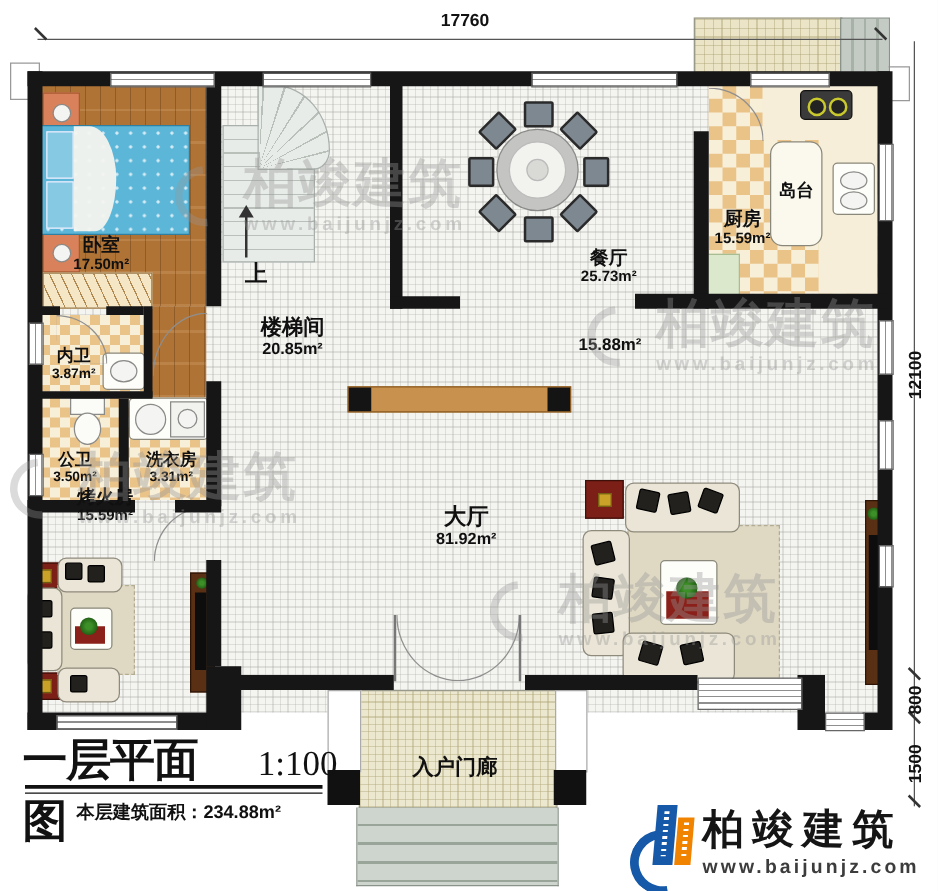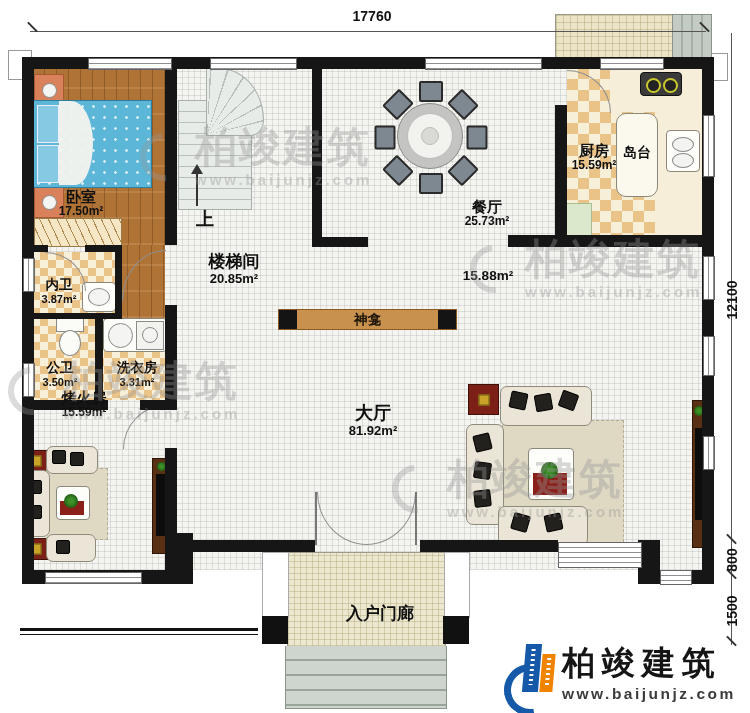--- a/index.html
+++ b/index.html
@@ -226,21 +226,20 @@
   <div class="fur sofa" style="left:498px;top:506px;width:88px;height:38px;"></div>
   <div class="pillow" style="left:512px;top:514px;width:15px;height:15px;transform:rotate(16deg);"></div>
   <div class="pillow" style="left:545px;top:514px;width:15px;height:15px;transform:rotate(-12deg);"></div>
   <div class="fur cab" style="left:692px;top:400px;width:16px;height:146px;"></div>
   <div class="tv" style="left:695px;top:428px;width:9px;height:92px;z-index:21;"></div>
   <div class="plant" style="left:694px;top:406px;width:10px;height:10px;"></div>
 
   <div class="fur" style="left:278px;top:309px;width:177px;height:19px;background:#c8914e;border:1px solid #8a5a20;z-index:24;">
     <div style="position:absolute;left:0;top:0;width:18px;height:100%;background:#141414;"></div>
     <div style="position:absolute;right:0;top:0;width:18px;height:100%;background:#141414;"></div>
-    <div style="position:absolute;left:0;right:0;top:1px;text-align:center;font-size:13.5px;font-weight:bold;color:#1a1208;">神龛</div>
   </div>
 
   <div class="wall" style="left:22px;top:57px;width:690px;height:12px;"></div>
   <div class="wall" style="left:22px;top:57px;width:12px;height:527px;"></div>
   <div class="wall" style="left:702px;top:57px;width:12px;height:527px;"></div>
   <div class="wall" style="left:22px;top:570px;width:170px;height:14px;"></div>
   <div class="wall" style="left:165px;top:533px;width:28px;height:51px;"></div>
   <div class="wall" style="left:192px;top:540px;width:123px;height:12px;"></div>
   <div class="wall" style="left:420px;top:540px;width:138px;height:12px;"></div>
   <div class="wall" style="left:638px;top:540px;width:22px;height:44px;"></div>
@@ -290,21 +289,21 @@
     <span class="area">17.50m²</span>
   </div>
   <div class="rlabel lg" style="left:234px;top:252px;font-size:17px;">
     <span>楼梯间</span>
     <span class="area">20.85m²</span>
   </div>
   <div class="rlabel" style="left:487px;top:198px;">
     <span>餐厅</span>
     <span class="area">25.73m²</span>
   </div>
-  <div class="rlabel" style="left:594px;top:142px;">
+  <div class="rlabel" style="left:594px;top:167px;">
     <span>厨房</span>
     <span class="area">15.59m²</span>
   </div>
   <div class="rlabel" style="left:637px;top:144px;font-size:14px;">
     <span>岛台</span>
   </div>
   <div class="rlabel sm" style="left:59px;top:277px;">
     <span>内卫</span>
     <span class="area">3.87m²</span>
   </div>
@@ -320,21 +319,21 @@
     <span>烤火房</span>
     <span class="area">15.59m²</span>
   </div>
   <div class="rlabel lg" style="left:373px;top:403px;">
     <span>大厅</span>
     <span class="area">81.92m²</span>
   </div>
   <div class="rlabel area-only" style="left:488px;top:268px;">
     <span>15.88m²</span>
   </div>
-  <div class="rlabel" style="left:364px;top:604px;font-size:17px;margin-left:16px;">
+  <div class="rlabel" style="left:364px;top:604px;font-size:17px;">
     <span>入户门廊</span>
   </div>
   <div class="rlabel" style="left:205px;top:209px;font-size:18px;">
     <span>上</span>
   </div>
 
   <div class="wm" style="left:140px;top:126px;">
     <div class="wm-swoosh"></div>
     <div>
         <div class="wm-big">柏竣建筑</div>
@@ -357,22 +356,29 @@
   </div>
   <div class="wm" style="left:392px;top:458px;">
     <div class="wm-swoosh"></div>
     <div>
         <div class="wm-big">柏竣建筑</div>
          <div class="wm-url">www.baijunjz.com</div>
       </div>
   </div>
 
   <div id="legend" style="left:18px;top:584px;width:252px;height:120px;">
+    <div style="display:flex;align-items:baseline;">
+      <span class="lg-title">一层平面图</span>
+      <span class="lg-scale">1:100</span>
+    </div>
     <div style="position:absolute;left:2px;top:44px;width:238px;height:3px;background:#111;"></div>
     <div style="position:absolute;left:2px;top:50px;width:238px;height:1px;background:#111;"></div>
+    <div class="lg-line" style="left:0;top:56px;">
+      <span>本层建筑面积：</span><span>234.88m²</span>
+    </div>
   </div>
 
   <div id="brand" style="left:504px;top:640px;width:210px;height:68px;">
     <div style="position:absolute;left:0;top:2px;width:52px;height:64px;">
       <div class="b-swoosh" style="left:0;top:22px;"></div>
       <div class="b-bld" style="left:20px;top:2px;width:16px;height:48px;background:#1659a8;transform:skewX(-5deg);">
           <div class="b-dash"></div>
         </div>
       <div class="b-bld" style="left:37px;top:12px;width:13px;height:38px;background:#f08300;transform:skewX(-5deg);">
           <div class="b-dash"></div>

